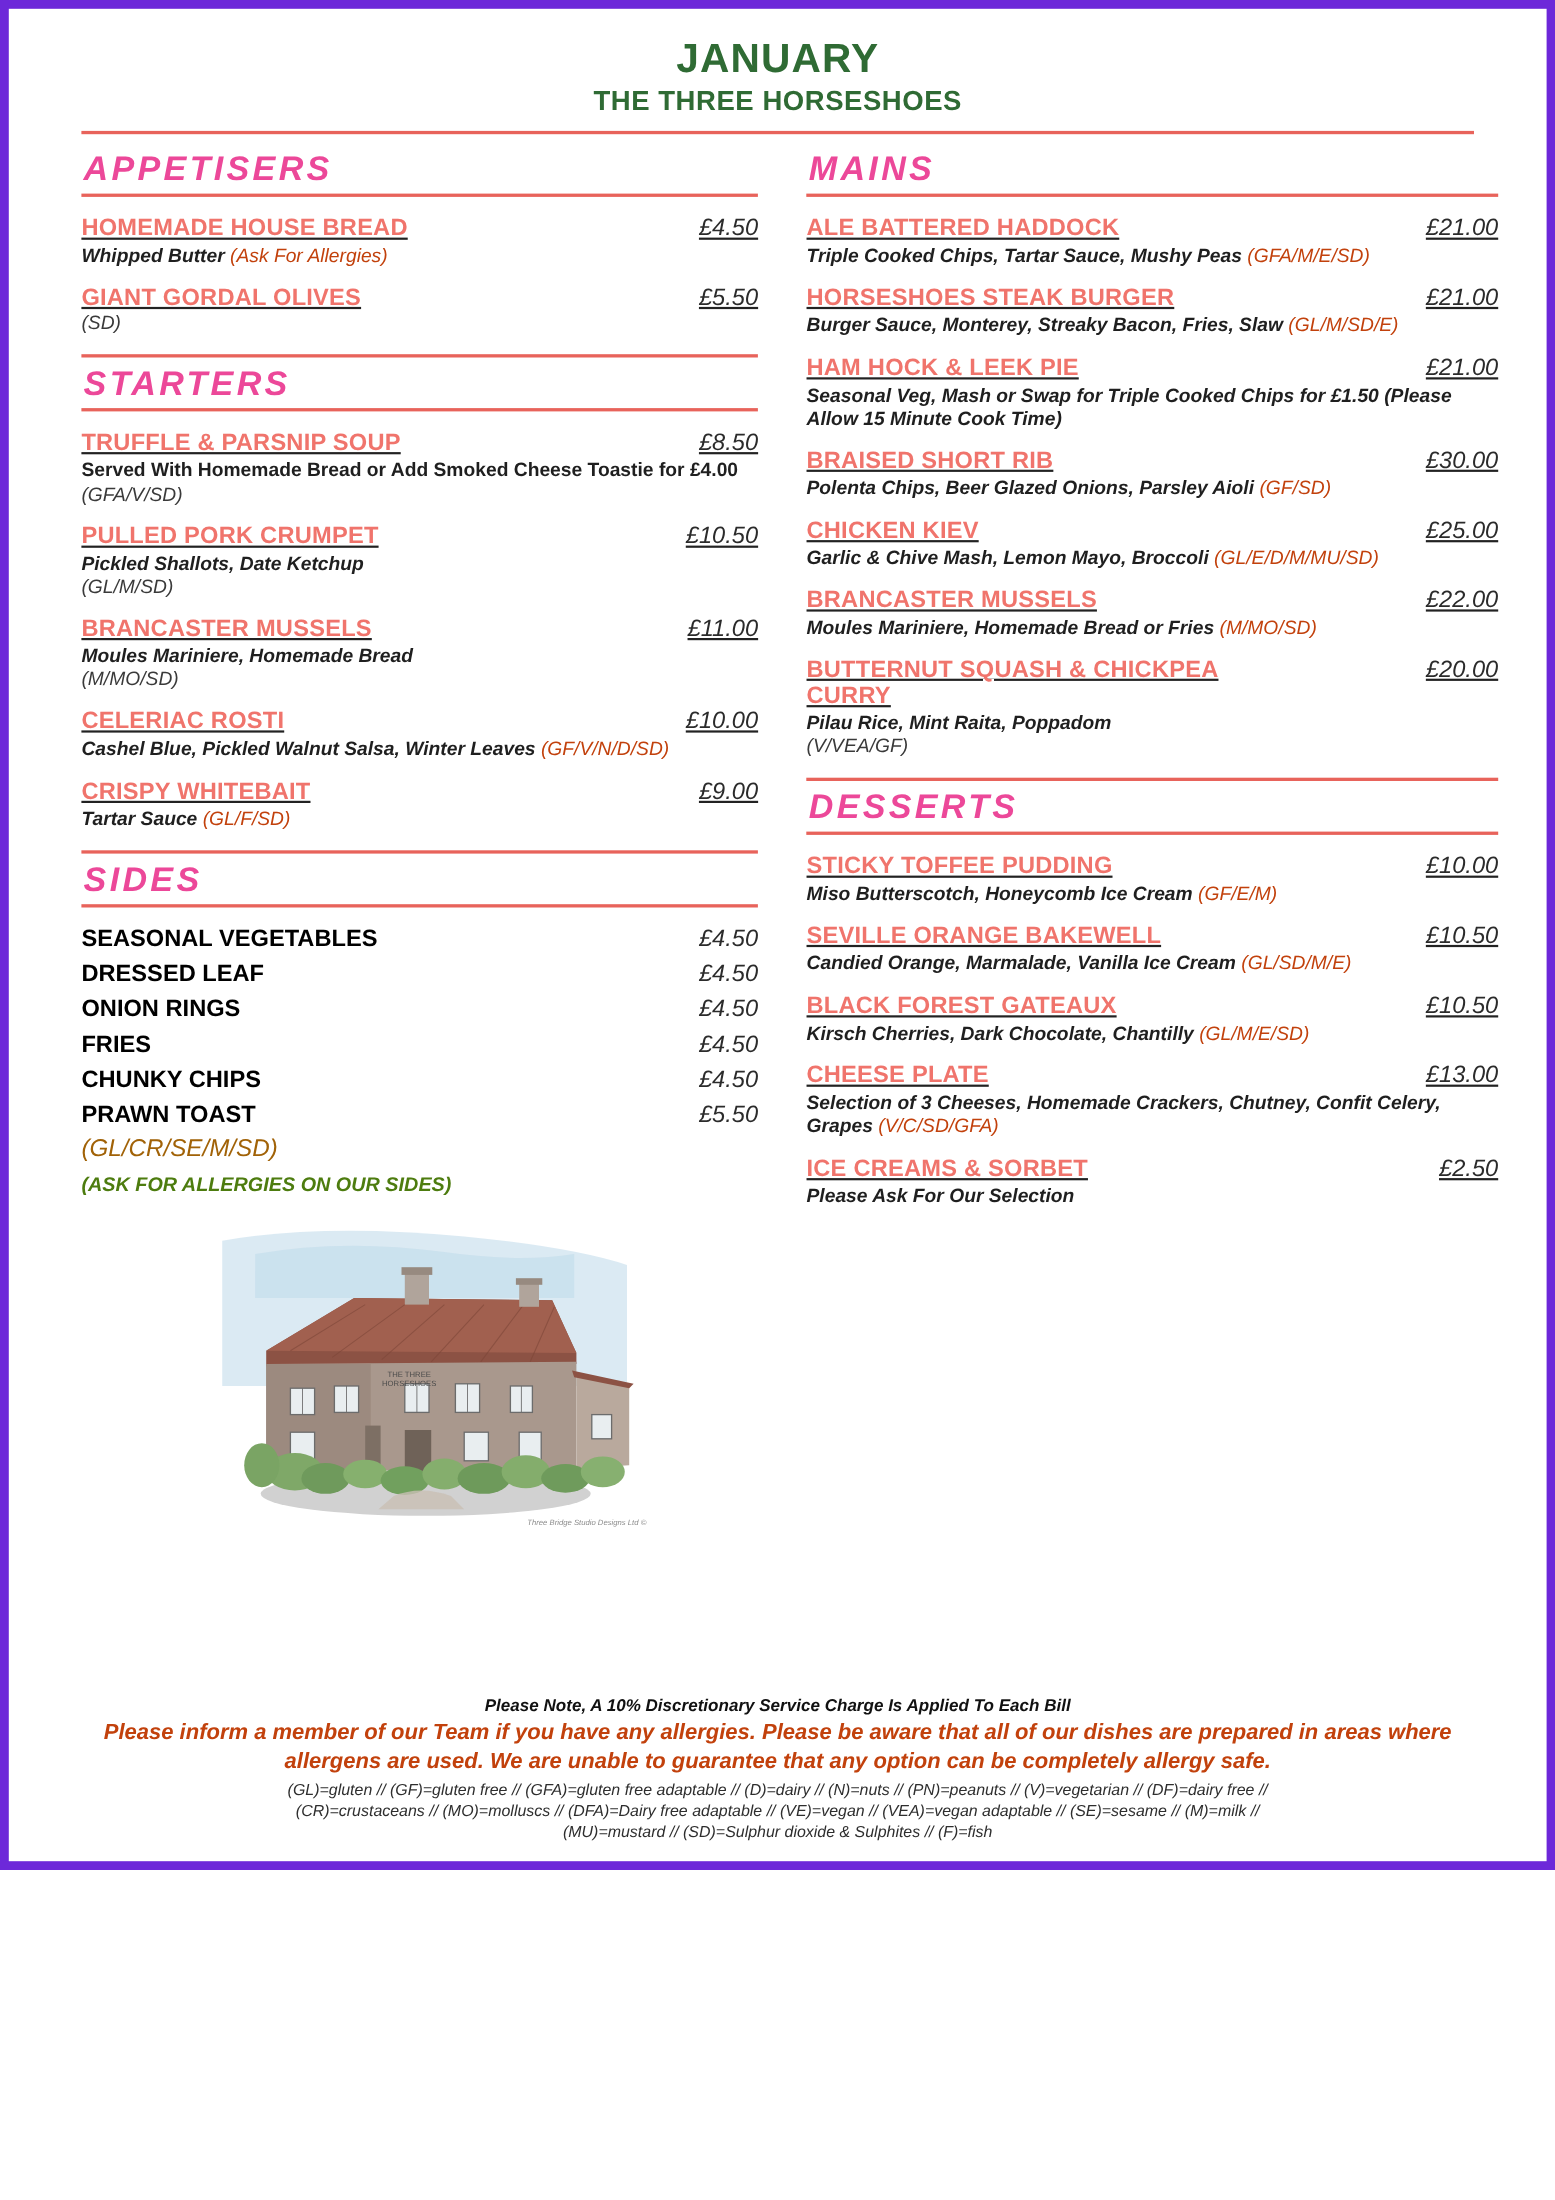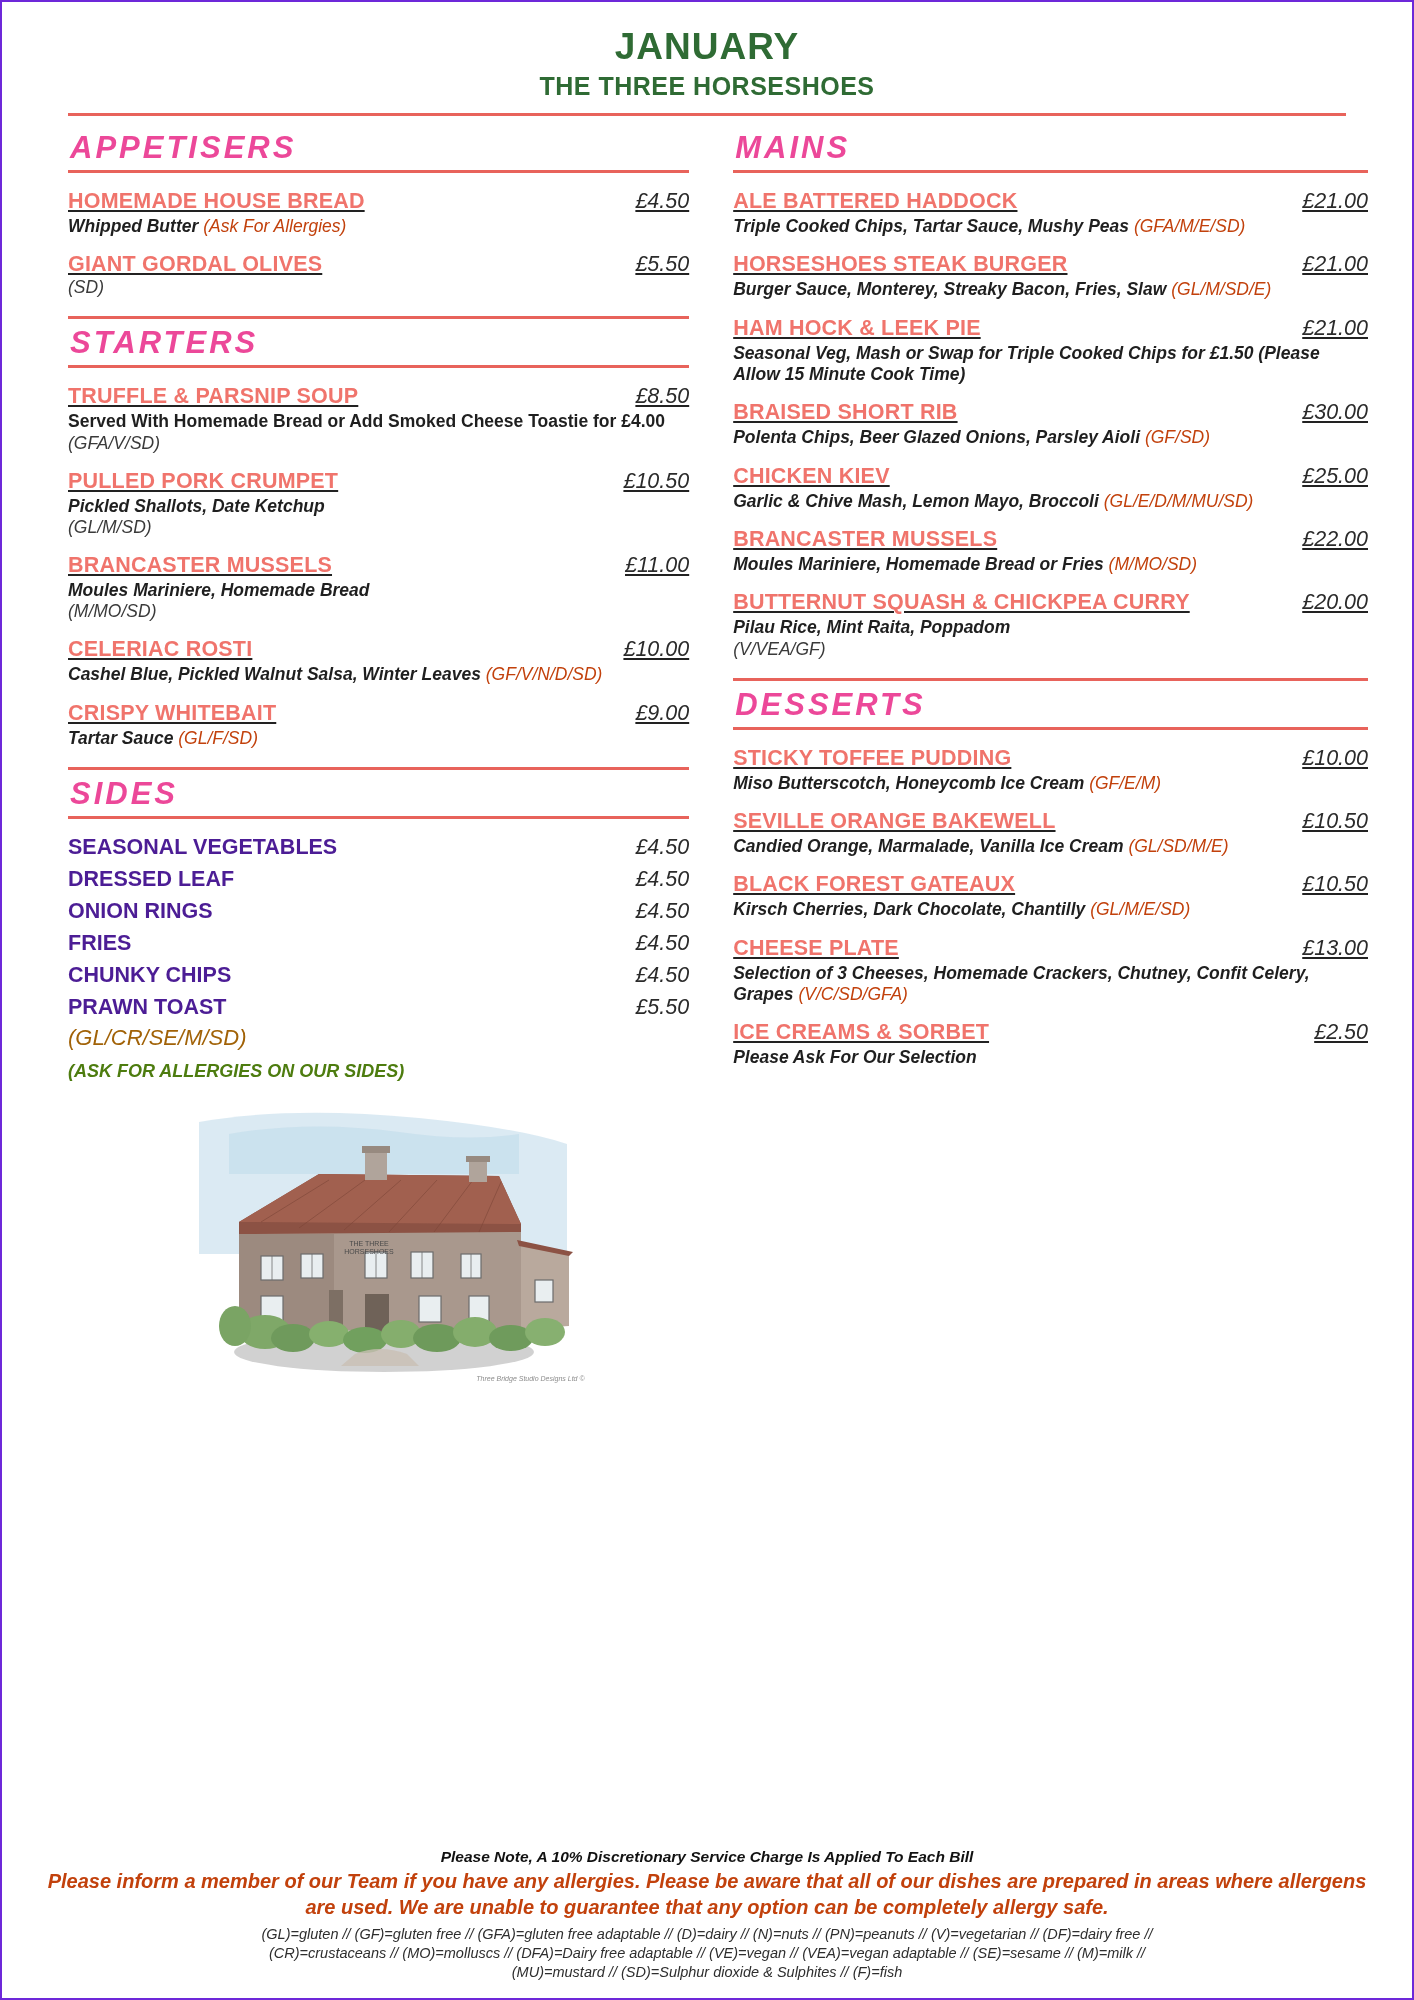--- a/index.html
+++ b/index.html
@@ -7,22 +7,22 @@
   body {
     width: 1414px;
     height: 2000px;
     background: #ffffff;
     font-family: "Liberation Sans", sans-serif;
     color: #222;
   }
   .page {
     position: relative;
     width: 1414px;
-    height: 2000px;
-    border: 2px solid #6d28d9;
+    height: 1700px;
+    border: 8px solid #6d28d9;
     padding: 14px 44px 0 44px;
     background: #fff;
   }
   
   .hdr { text-align: center; }
   .hdr-month {
     font-size: 37px;
     font-weight: bold;
     letter-spacing: 1px;
     color: #2f6b34;
@@ -109,21 +109,21 @@
   
   .side-row {
     display: flex;
     justify-content: space-between;
     align-items: baseline;
     margin-bottom: 7px;
   }
   .side-name {
     font-size: 21.5px;
     font-weight: bold;
-    color: #4c1d95;
+    color: #000000;
   }
   .side-price {
     font-size: 21.5px;
     font-style: italic;
     color: #2b2b2b;
   }
   .side-allerg {
     font-size: 22px;
     font-style: italic;
     color: #a16207;

